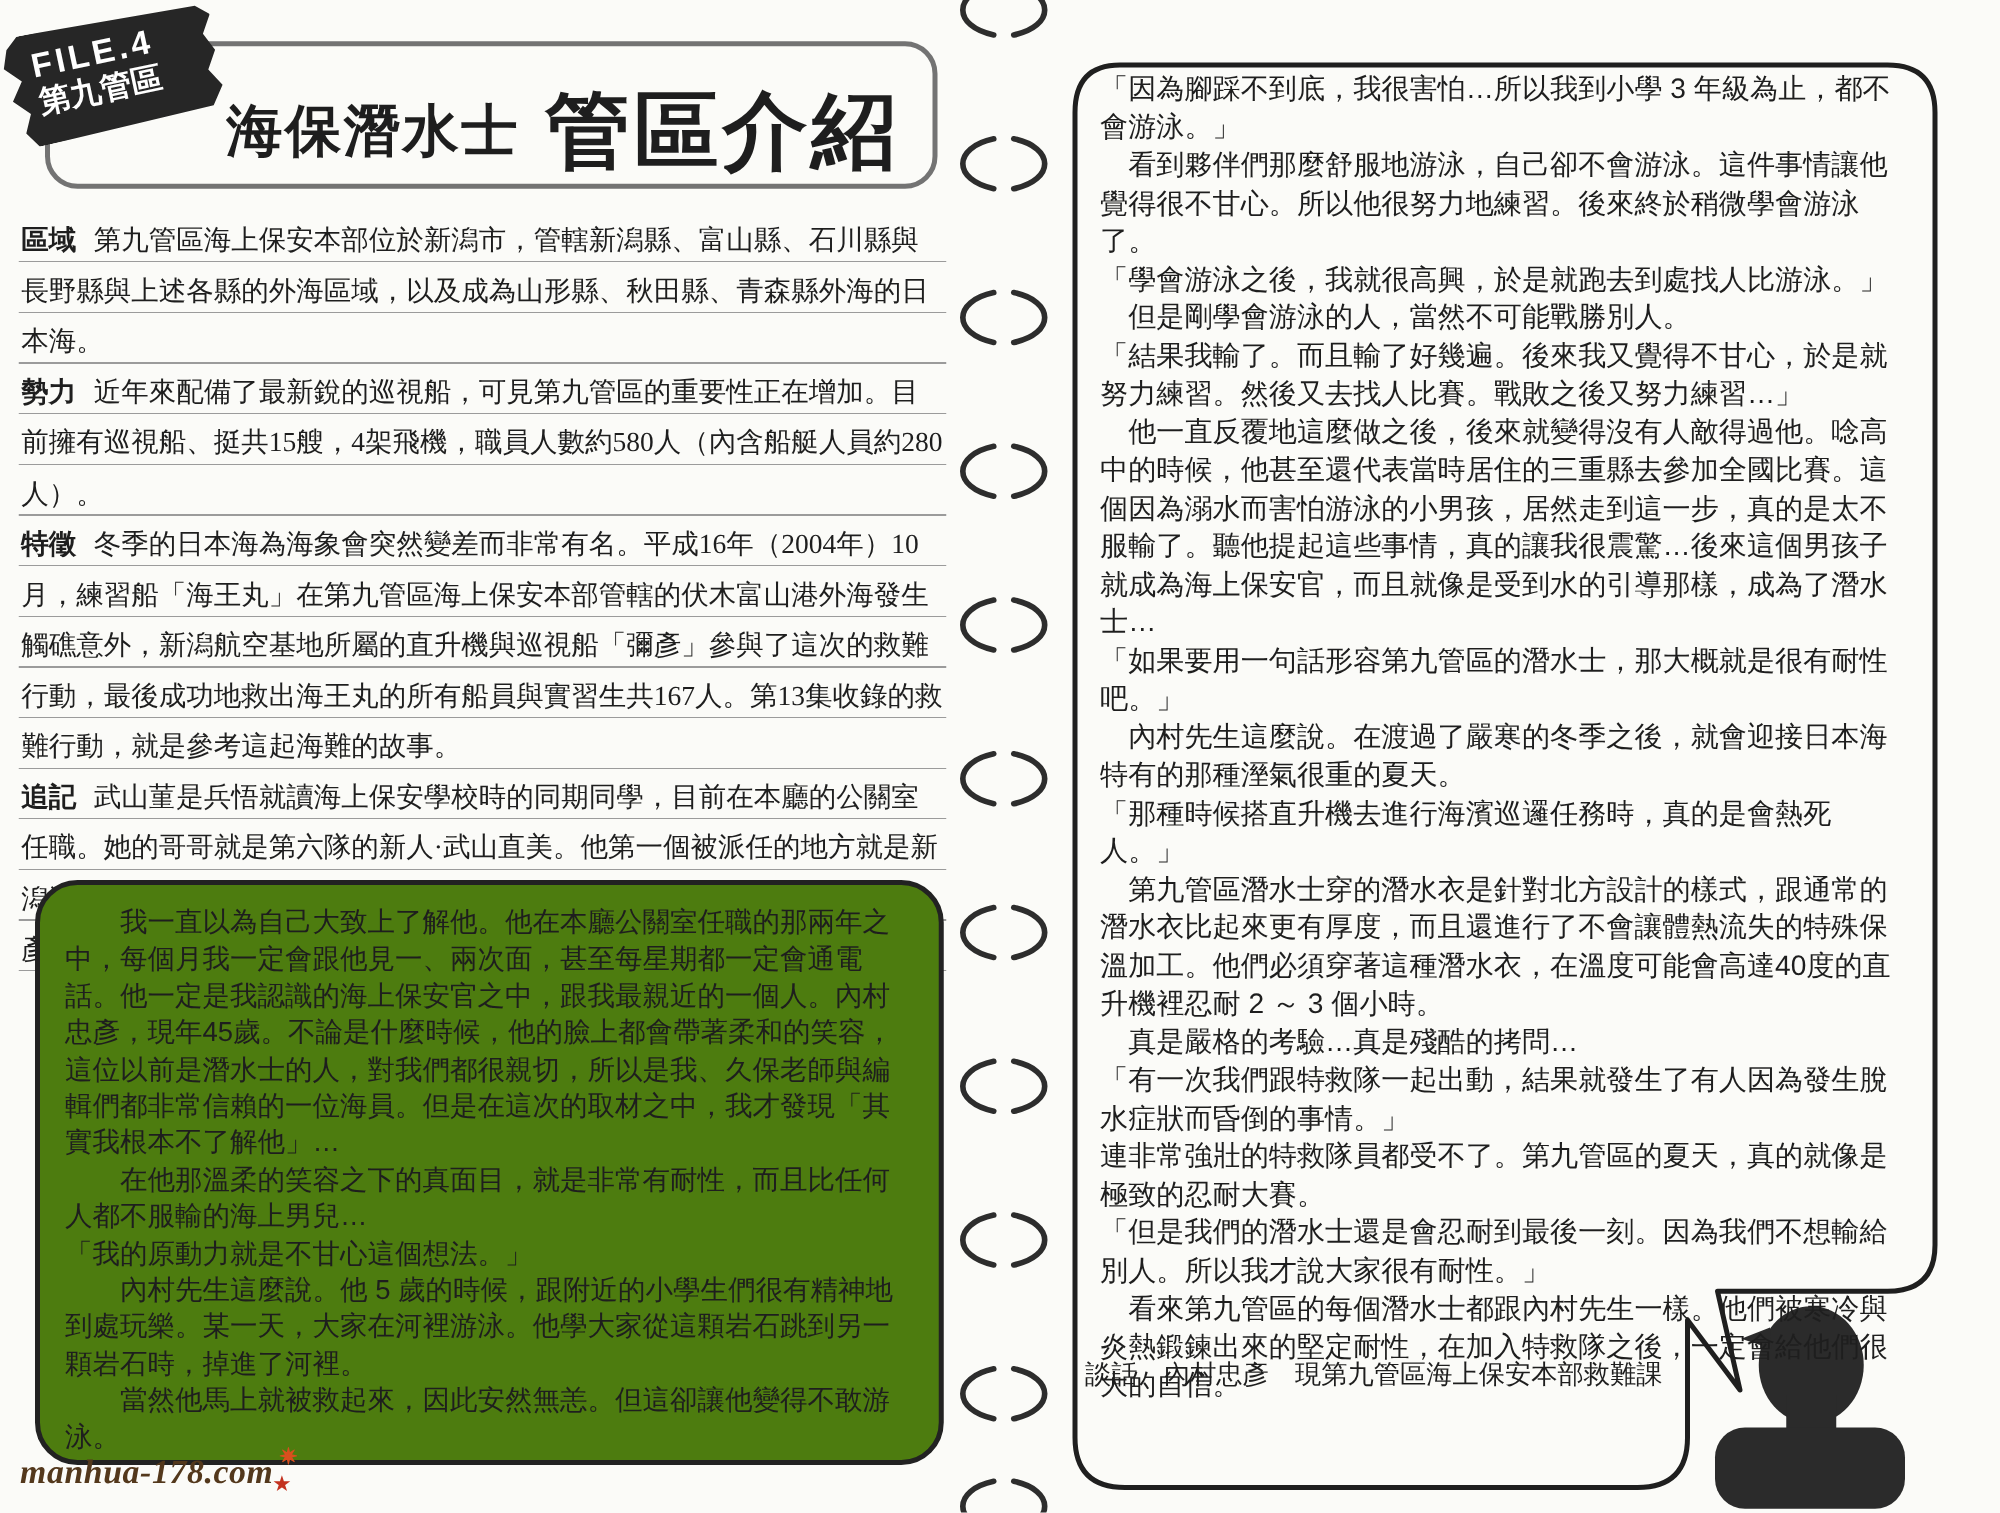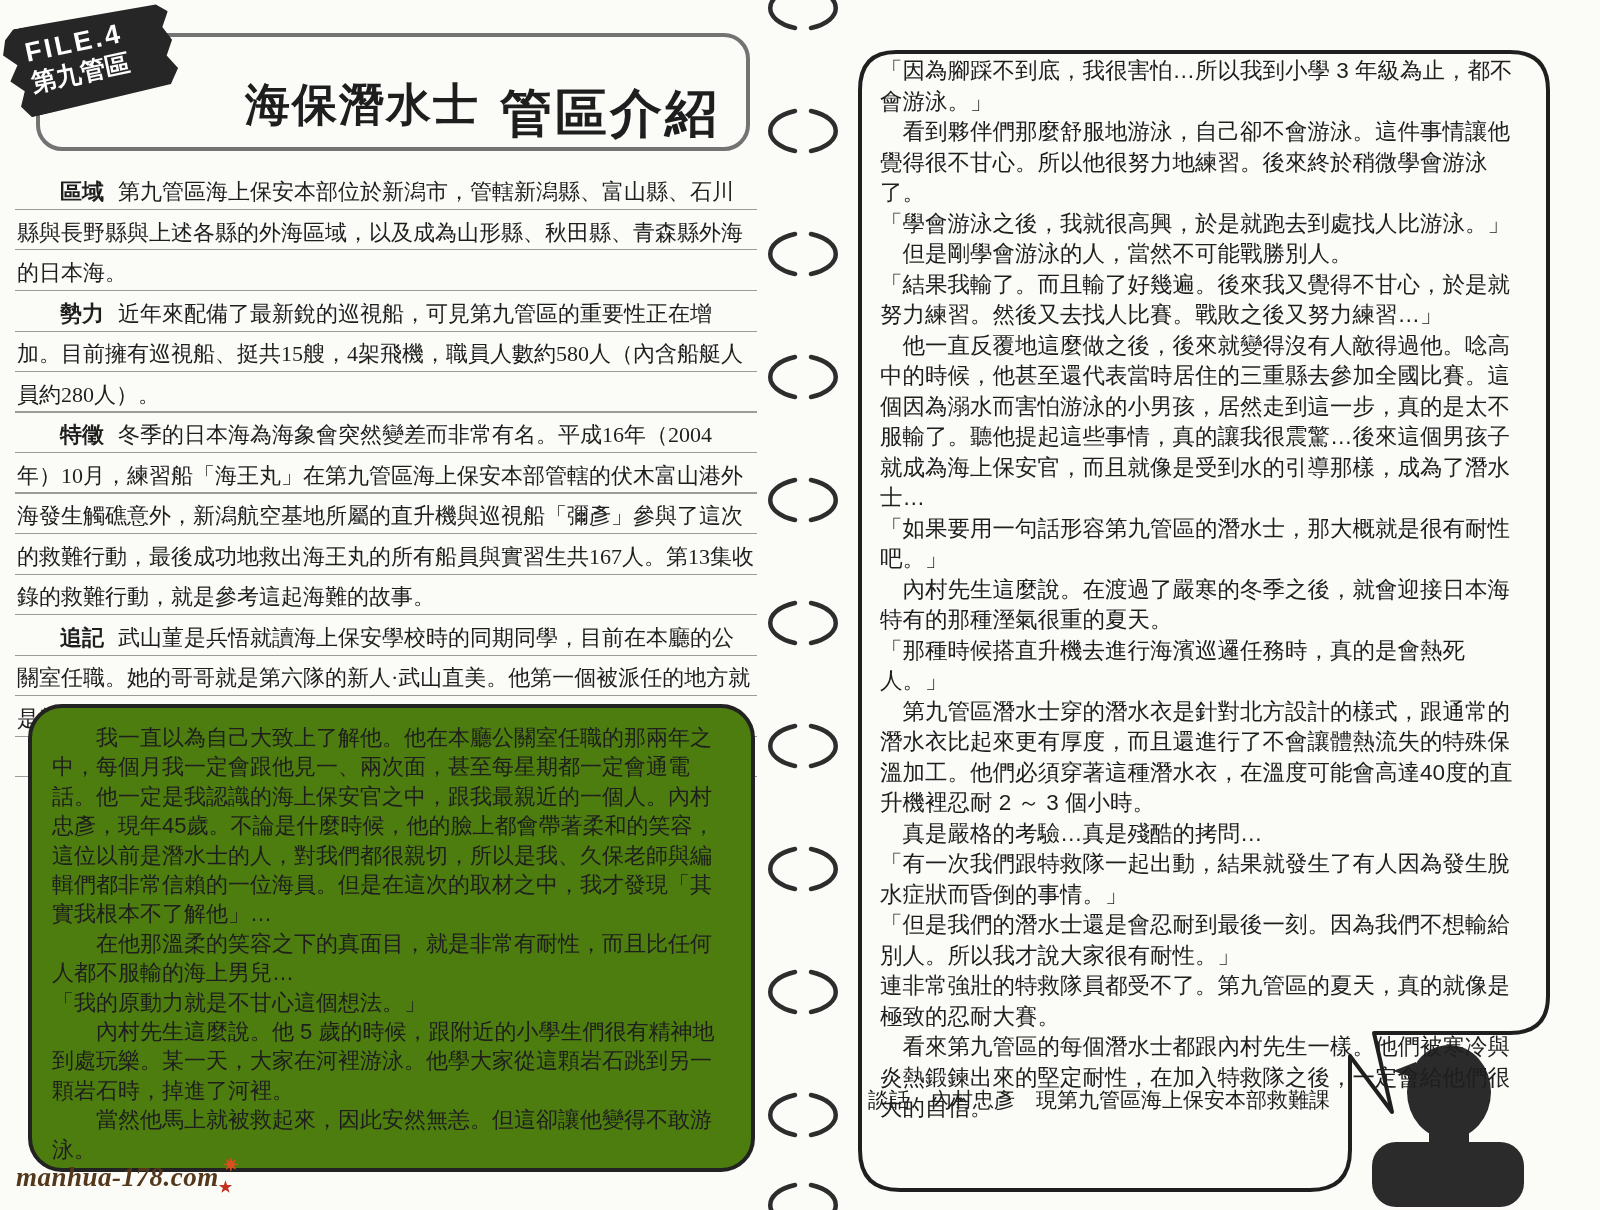--- a/index.html
+++ b/index.html
@@ -11,39 +11,39 @@
   #art{position:absolute;left:0;top:0;z-index:1;}
 
   
   .title-box{
     position:absolute;left:36px;top:33px;width:714px;height:118px;
     border:4px solid #737373;border-radius:26px;background:#fbfbf8;z-index:2;
     box-sizing:border-box;display:flex;align-items:flex-end;justify-content:flex-end;
     padding:0 26px 8px 0;gap:20px;
   }
   .subtitle{font-size:45px;font-weight:700;line-height:1;padding-bottom:12px;letter-spacing:2px;}
-  .main-title{font-size:52px;font-weight:900;line-height:1;letter-spacing:3px;}
+  .main-title{font-size:68px;font-weight:900;line-height:1;letter-spacing:3px;}
   .tape{
     position:absolute;left:4px;top:14px;width:172px;height:90px;background:#262626;
     transform:rotate(-12deg);z-index:3;color:#fff;box-sizing:border-box;
     padding:12px 0 0 24px;
     clip-path:polygon(4% 10%,10% 0%,94% 6%,100% 16%,95% 32%,99% 48%,94% 64%,99% 80%,93% 96%,10% 100%,5% 86%,9% 70%,2% 56%,8% 40%,1% 26%);
   }
   .tape .l1{font-size:27px;font-weight:700;letter-spacing:3px;line-height:1.1;}
   .tape .l2{font-size:25px;font-weight:700;line-height:1.15;}
 
   
   .info{
     position:absolute;left:15px;top:172px;width:742px;z-index:2;
     font-family:"Liberation Serif",serif;font-size:22px;line-height:40.5px;
     background:repeating-linear-gradient(to bottom,
       transparent 0px,transparent 37px,#9b9b9b 37px,#9b9b9b 38px,transparent 38px,transparent 40.5px);
   }
   .info p{margin:0;padding:0 2px;}
-  .info b{font-family:Liberation Sans, sans-serif;margin-right:14px;margin-left:43px;}
+  .info b{font-family:Liberation Sans, sans-serif;margin-right:14px;}
 
   
   .left-box{
     position:absolute;left:28px;top:704px;width:727px;height:468px;z-index:2;
     border:4px solid #222;border-radius:34px;box-sizing:border-box;
     padding:15px 20px 0 20px;font-size:22px;line-height:29.4px;background:#4d7c0f;
   }
   .left-box p,.right-text p{margin:0;}
   p.ind2{text-indent:2em;}
   p.ind1{text-indent:1em;}
@@ -133,22 +133,22 @@
   <p>「學會游泳之後，我就很高興，於是就跑去到處找人比游泳。」</p>
   <p class="ind1">但是剛學會游泳的人，當然不可能戰勝別人。</p>
   <p>「結果我輸了。而且輸了好幾遍。後來我又覺得不甘心，於是就努力練習。然後又去找人比賽。戰敗之後又努力練習…」</p>
   <p class="ind1">他一直反覆地這麼做之後，後來就變得沒有人敵得過他。唸高中的時候，他甚至還代表當時居住的三重縣去參加全國比賽。這個因為溺水而害怕游泳的小男孩，居然走到這一步，真的是太不服輸了。聽他提起這些事情，真的讓我很震驚…後來這個男孩子就成為海上保安官，而且就像是受到水的引導那樣，成為了潛水士…</p>
   <p>「如果要用一句話形容第九管區的潛水士，那大概就是很有耐性吧。」</p>
   <p class="ind1">內村先生這麼說。在渡過了嚴寒的冬季之後，就會迎接日本海特有的那種溼氣很重的夏天。</p>
   <p>「那種時候搭直升機去進行海濱巡邏任務時，真的是會熱死人。」</p>
   <p class="ind1">第九管區潛水士穿的潛水衣是針對北方設計的樣式，跟通常的潛水衣比起來更有厚度，而且還進行了不會讓體熱流失的特殊保溫加工。他們必須穿著這種潛水衣，在溫度可能會高達40度的直升機裡忍耐 2 ～ 3 個小時。</p>
   <p class="ind1">真是嚴格的考驗…真是殘酷的拷問…</p>
   <p>「有一次我們跟特救隊一起出動，結果就發生了有人因為發生脫水症狀而昏倒的事情。」</p>
+  <p>連非常強壯的特救隊員都受不了。第九管區的夏天，真的就像是極致的忍耐大賽。</p>
   <p>「但是我們的潛水士還是會忍耐到最後一刻。因為我們不想輸給別人。所以我才說大家很有耐性。」</p>
-  <p>連非常強壯的特救隊員都受不了。第九管區的夏天，真的就像是極致的忍耐大賽。</p>
   <p class="ind1">看來第九管區的每個潛水士都跟內村先生一樣。他們被寒冷與炎熱鍛鍊出來的堅定耐性，在加入特救隊之後，一定會給他們很大的自信。</p>
 </div>
 
 <div class="attribution">
   <div class="a1">談話　內村忠彥　現第九管區海上保安本部救難課</div>
 </div>
 
 <div class="watermark">
   <span>manhua-178.com</span>
   <span class="star-a">✷</span>

